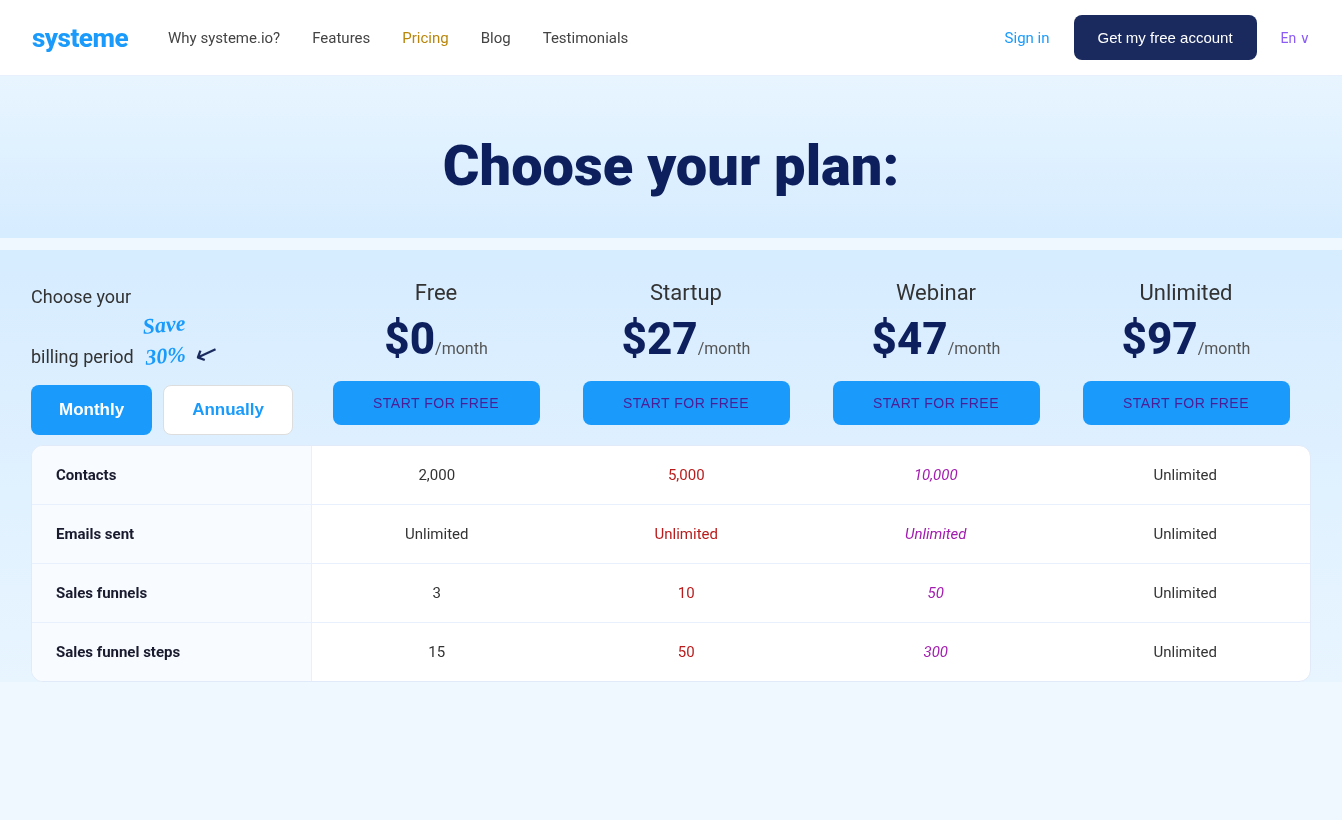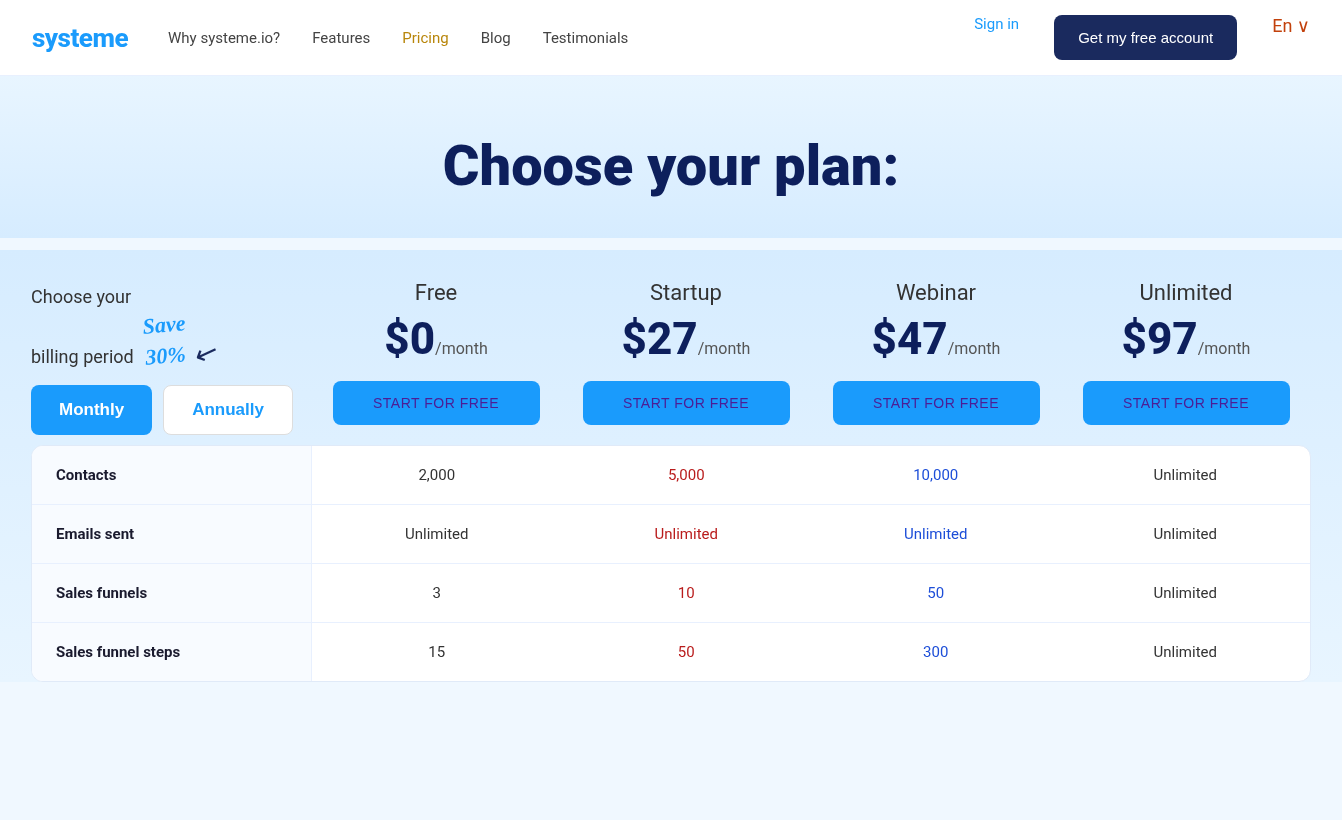--- a/index.html
+++ b/index.html
@@ -37,42 +37,42 @@
     .nav-links a {
       text-decoration: none;
       color: #444;
       font-size: 15px;
     }
     .nav-links a.active {
       color: #b8860b;
     }
     .nav-right {
       display: flex;
-      align-items: flex-start;
-      gap: 35px;
+      align-items: center;
+      gap: 24px;
     }
     .nav-signin {
       color: #1a9bfc;
       font-size: 15px;
       cursor: pointer;
       text-decoration: none;
     }
     .nav-cta {
       background: #1a2a5e;
       color: #fff;
       border: none;
       border-radius: 8px;
       padding: 14px 24px;
       font-size: 15px;
       font-weight: 400;
       cursor: pointer;
     }
     .nav-lang {
-      color: #c2410c;
-      font-size: 18px;
+      color: #8b5cf6;
+      font-size: 14px;
       cursor: pointer;
     }
 
     
     .hero {
       text-align: center;
       padding: 60px 20px 40px;
       background: linear-gradient(180deg, #e8f5ff 0%, #d6ecff 100%);
     }
     .hero h1 {
@@ -219,21 +219,22 @@
       font-size: 15px;
       color: #333;
       display: flex;
       align-items: center;
       justify-content: center;
     }
     .feature-val.startup {
       color: #b91c1c;
     }
     .feature-val.webinar {
-      color: #1d4ed8;
+      color: #a21caf;
+      font-style: italic;
     }
   </style>
 </head>
 <body>
 
 <nav class="navbar">
   <div class="nav-logo">systeme</div>
   <ul class="nav-links">
     <li><a>Why systeme.io?</a></li>
     <li><a>Features</a></li>

